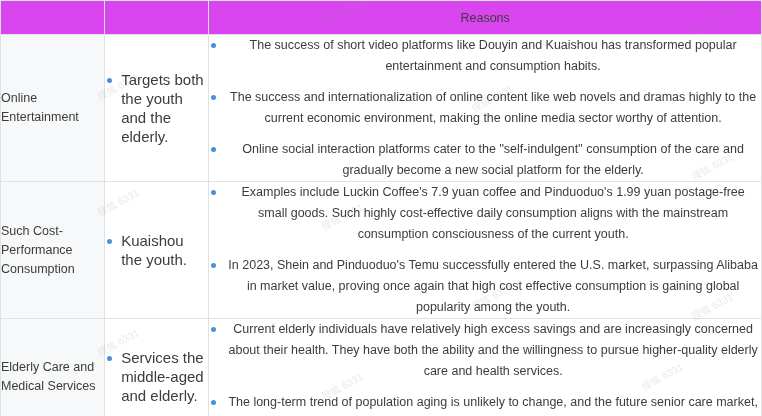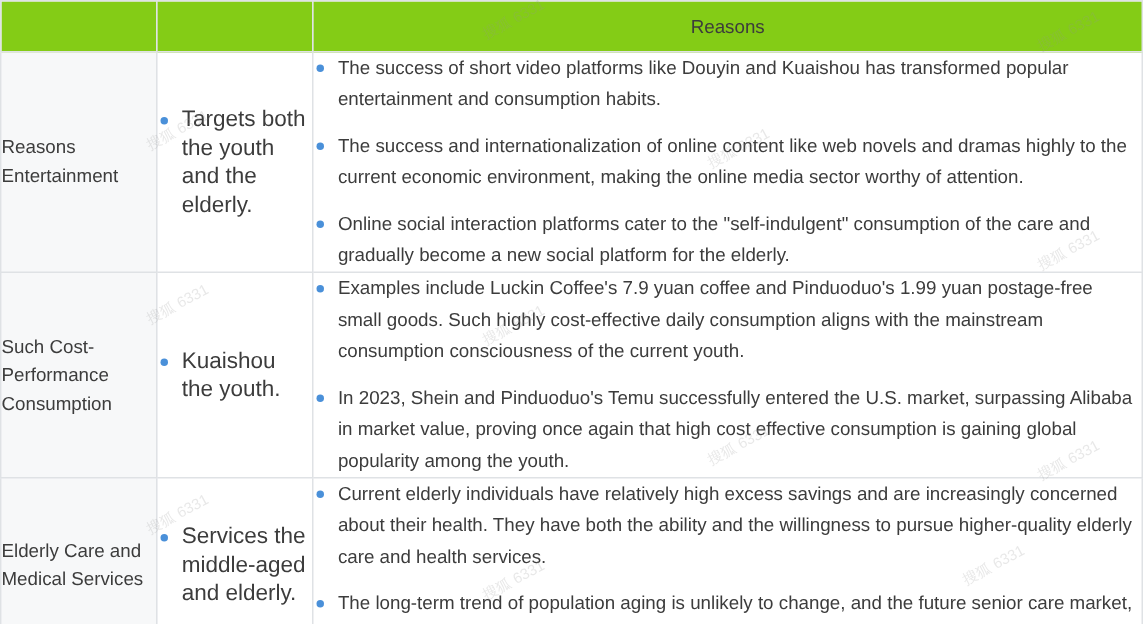--- a/index.html
+++ b/index.html
@@ -23,21 +23,21 @@
   .table td, .table th {
     border: 1px solid #dfe2e5;
     vertical-align: middle;
     padding: 0;
   }
   .col-a { width: 104px; }
   .col-b { width: 104px; }
   .col-c { width: 552px; }
 
   .header-row th {
-    background: #84cc16;
+    background: #d946ef;
     height: 33px;
     font-weight: normal;
     font-size: 12.5px;
     color: #3c3c3c;
     text-align: center;
   }
   .header-blank { background: #f7f8f9; }
 
   .cat-cell {
     background: #f7f8f9;
@@ -51,20 +51,21 @@
     padding: 10px 12px 10px 8px;
     font-size: 15px;
     line-height: 19px;
     vertical-align: middle;
   }
   .reasons-cell {
     padding: 12px 16px 12px 10px;
     font-size: 12.5px;
     line-height: 21px;
     vertical-align: top;
+    text-align: center;
   }
   ul.bullets {
     margin: 0;
     padding: 0;
     list-style: none;
   }
   ul.bullets li {
     position: relative;
     padding-left: 16px;
     margin-bottom: 10px;
@@ -106,21 +107,21 @@
   </colgroup>
   <thead>
     <tr class="header-row">
       <th class="header-blank"></th>
       <th class="header-blank"></th>
       <th>Reasons</th>
     </tr>
   </thead>
   <tbody>
     <tr>
-      <td class="cat-cell">Reasons Entertainment</td>
+      <td class="cat-cell">Online Entertainment</td>
       <td class="target-cell">
         <ul class="bullets">
           <li>Targets both the youth and the elderly.</li>
         </ul>
       </td>
       <td class="reasons-cell">
         <ul class="bullets">
           <li>The success of short video platforms like Douyin and Kuaishou has transformed popular entertainment and consumption habits.</li>
           <li>The success and internationalization of online content like web novels and dramas highly to the current economic environment, making the online media sector worthy of attention.</li>
           <li>Online social interaction platforms cater to the "self-indulgent" consumption of the care and gradually become a new social platform for the elderly.</li>

